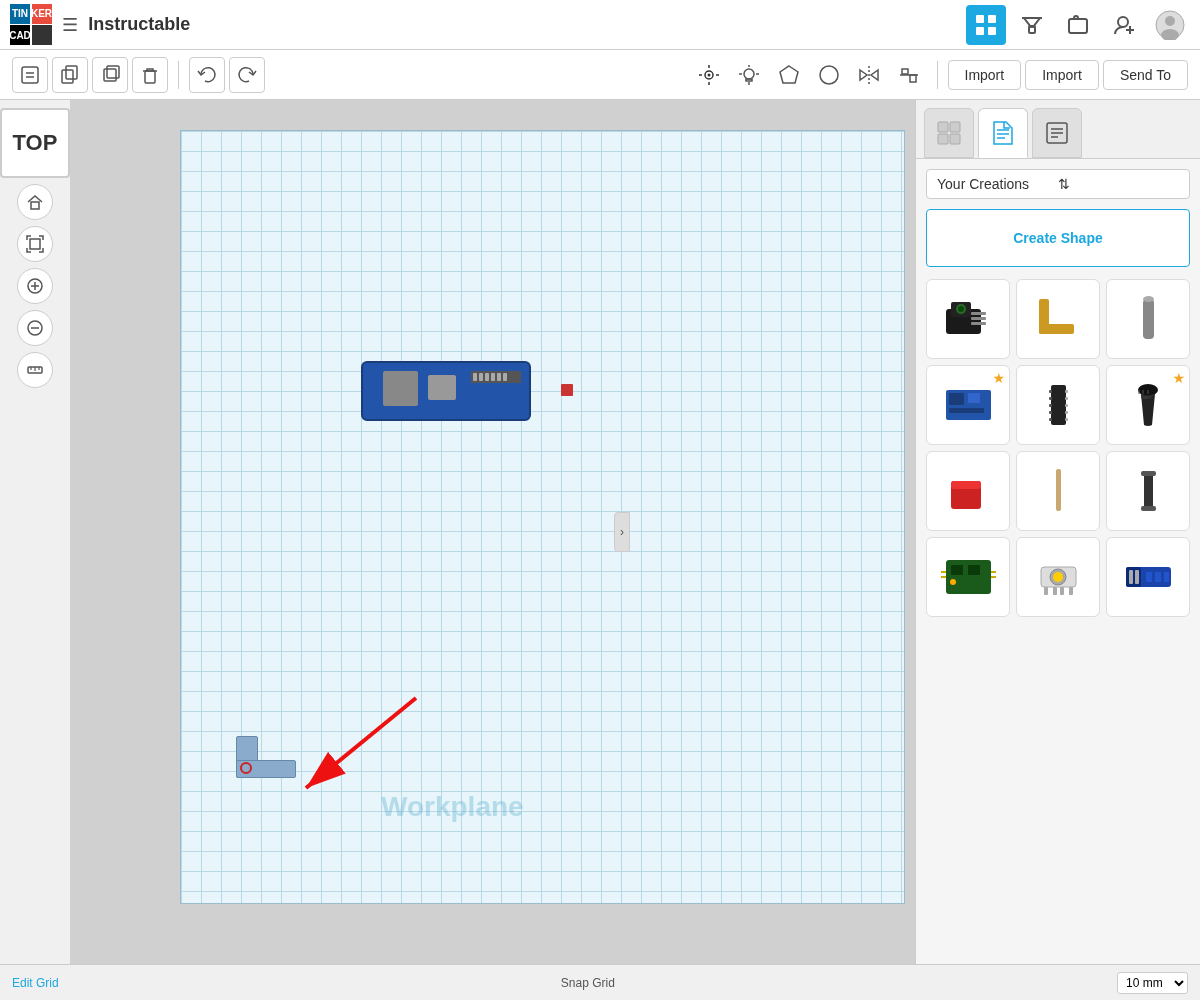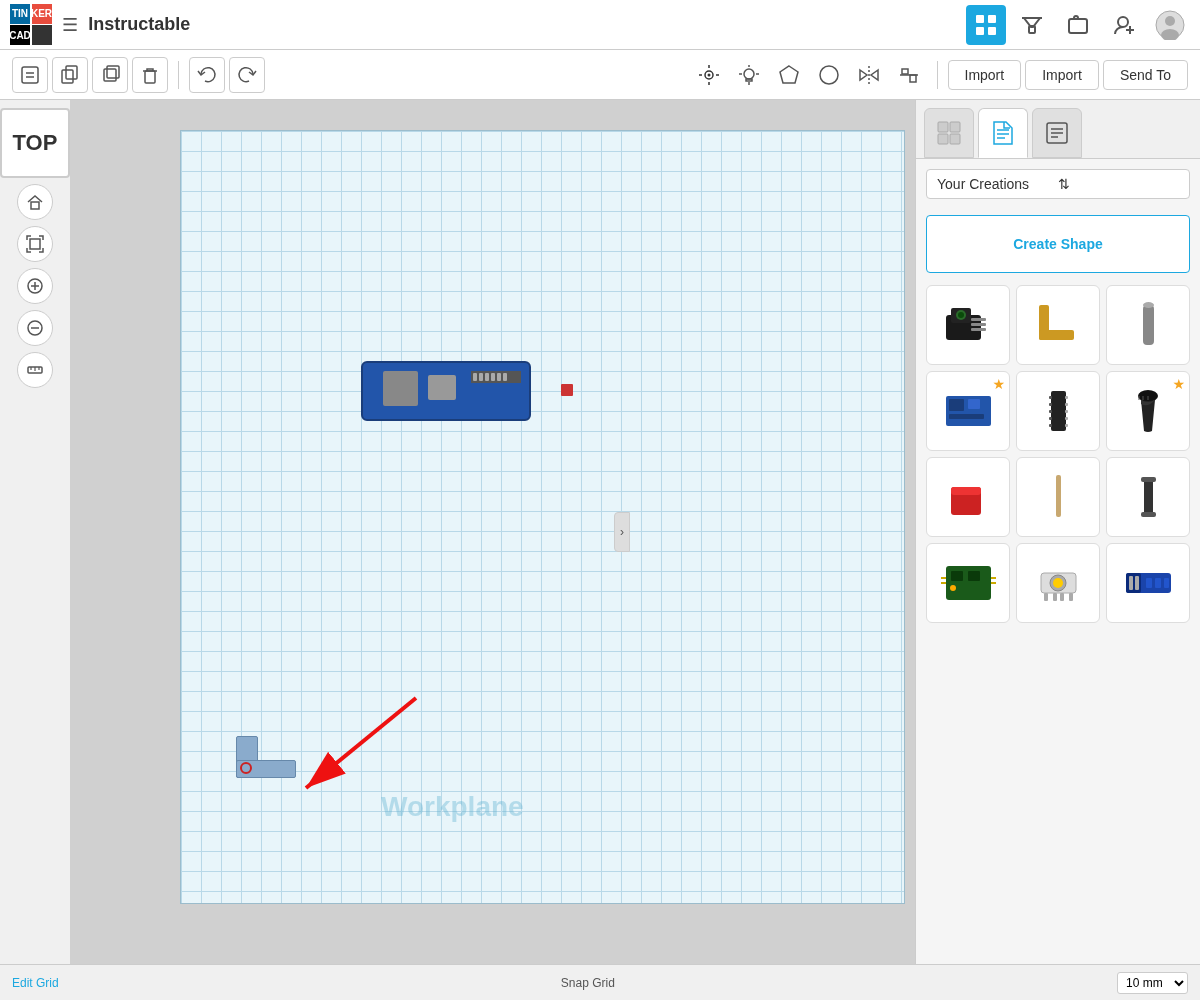--- a/index.html
+++ b/index.html
@@ -130,21 +130,21 @@
       background: #e0e0e0; font-size: 20px; color: #555;
     }
     .right-tab.active {
       background: #fff; border-bottom: 1px solid #fff; color: #1ca8e0;
     }
 
     .right-content { flex: 1; overflow-y: auto; padding: 10px; }
     .dropdown-row {
       display: flex; align-items: center; background: #fff;
       border: 1px solid #ccc; border-radius: 4px; padding: 6px 10px;
-      margin-bottom: 16px; cursor: pointer;
+      margin-bottom: 10px; cursor: pointer;
     }
     .dropdown-row span { flex: 1; font-size: 14px; color: #333; }
     .dropdown-arrow { font-size: 16px; color: #555; }
 
     .create-shape-btn {
       width: 100%; padding: 20px; background: #fff; border: 1px solid #1ca8e0;
       border-radius: 4px; cursor: pointer; font-size: 14px; font-weight: bold;
       color: #1ca8e0; margin-bottom: 12px; text-align: center;
     }
 

